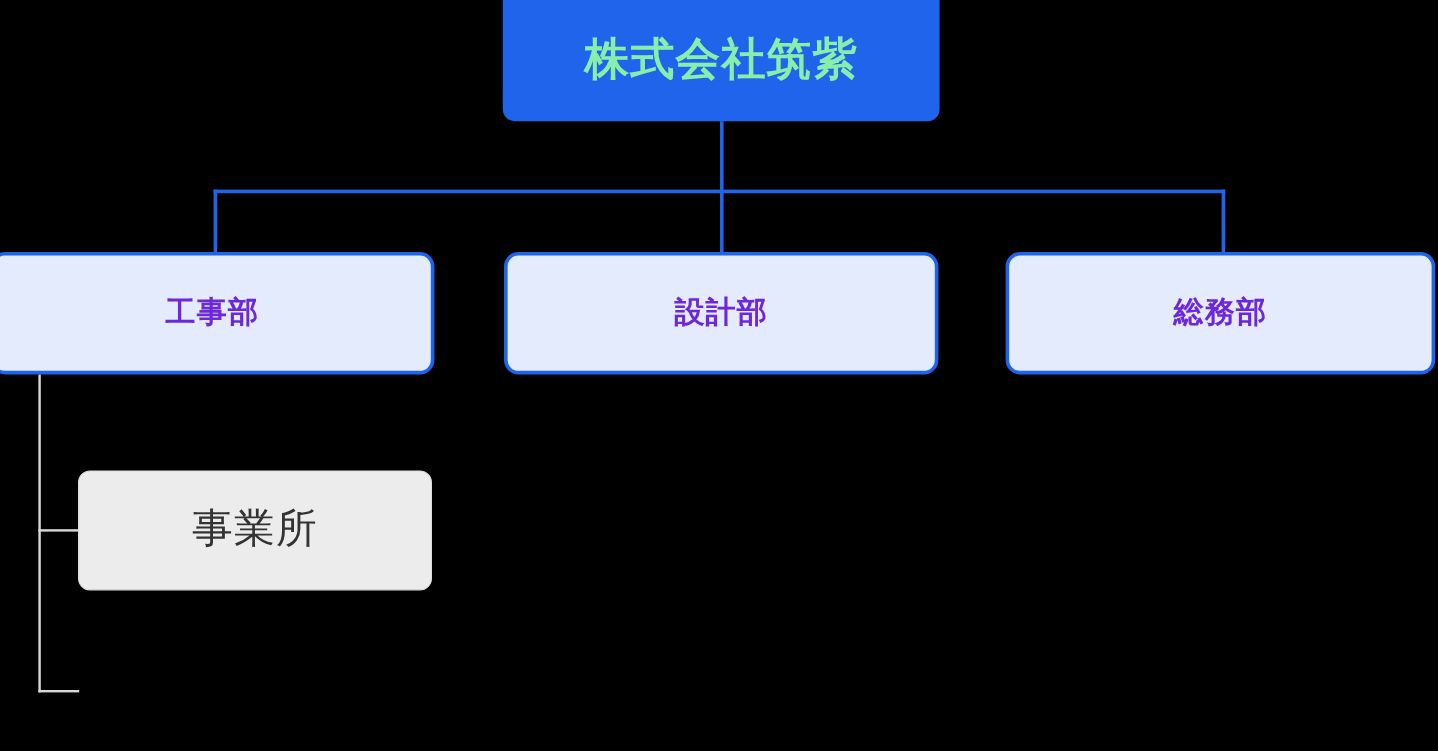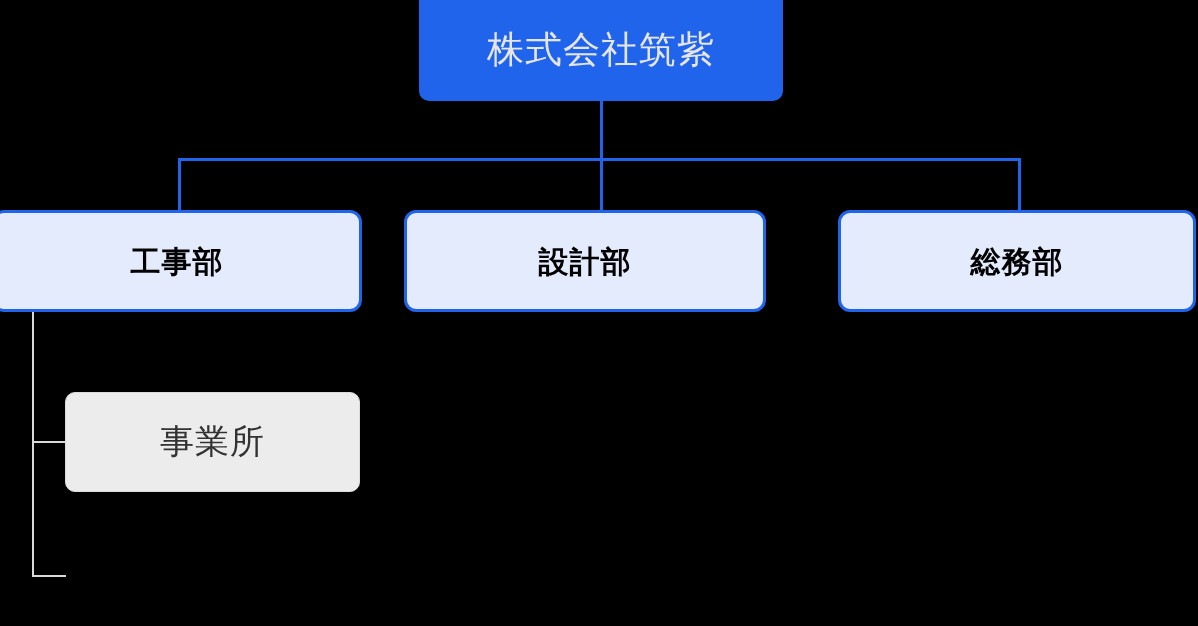--- a/index.html
+++ b/index.html
@@ -40,42 +40,42 @@
   
   .node-root {
     left: 419px;
     top: 0px;
     width: 364px;
     height: 101px;
     background: #1F64EA;
     border-radius: 0 0 10px 10px;
   }
   .node-root .node-label {
-    color: #e5e5e5;
+    color: #86efac;
     font-size: 37px;
-    font-weight: normal;
+    font-weight: bold;
     letter-spacing: 1px;
   }
 
   
   .node-dept {
     top: 210px;
     height: 102px;
     background: #E3EBFD;
     border: 3px solid #1F64EA;
     border-radius: 12px;
   }
   .node-dept .node-label {
-    color: #000000;
-    font-size: 30px;
+    color: #6d28d9;
+    font-size: 25px;
     font-weight: bold;
     letter-spacing: 1px;
   }
   .dept-0 { left: -8px;   width: 370px; }
-  .dept-1 { left: 404px;  width: 362px; text-align: right; }
+  .dept-1 { left: 420px;  width: 362px; text-align: right; }
   .dept-2 { left: 838px;  width: 358px; }
 
   
   .node-sub {
     left: 65px;
     width: 295px;
     height: 100px;
     background: #ECECEC;
     border: 1px solid #DCDCDC;
     border-radius: 10px;

